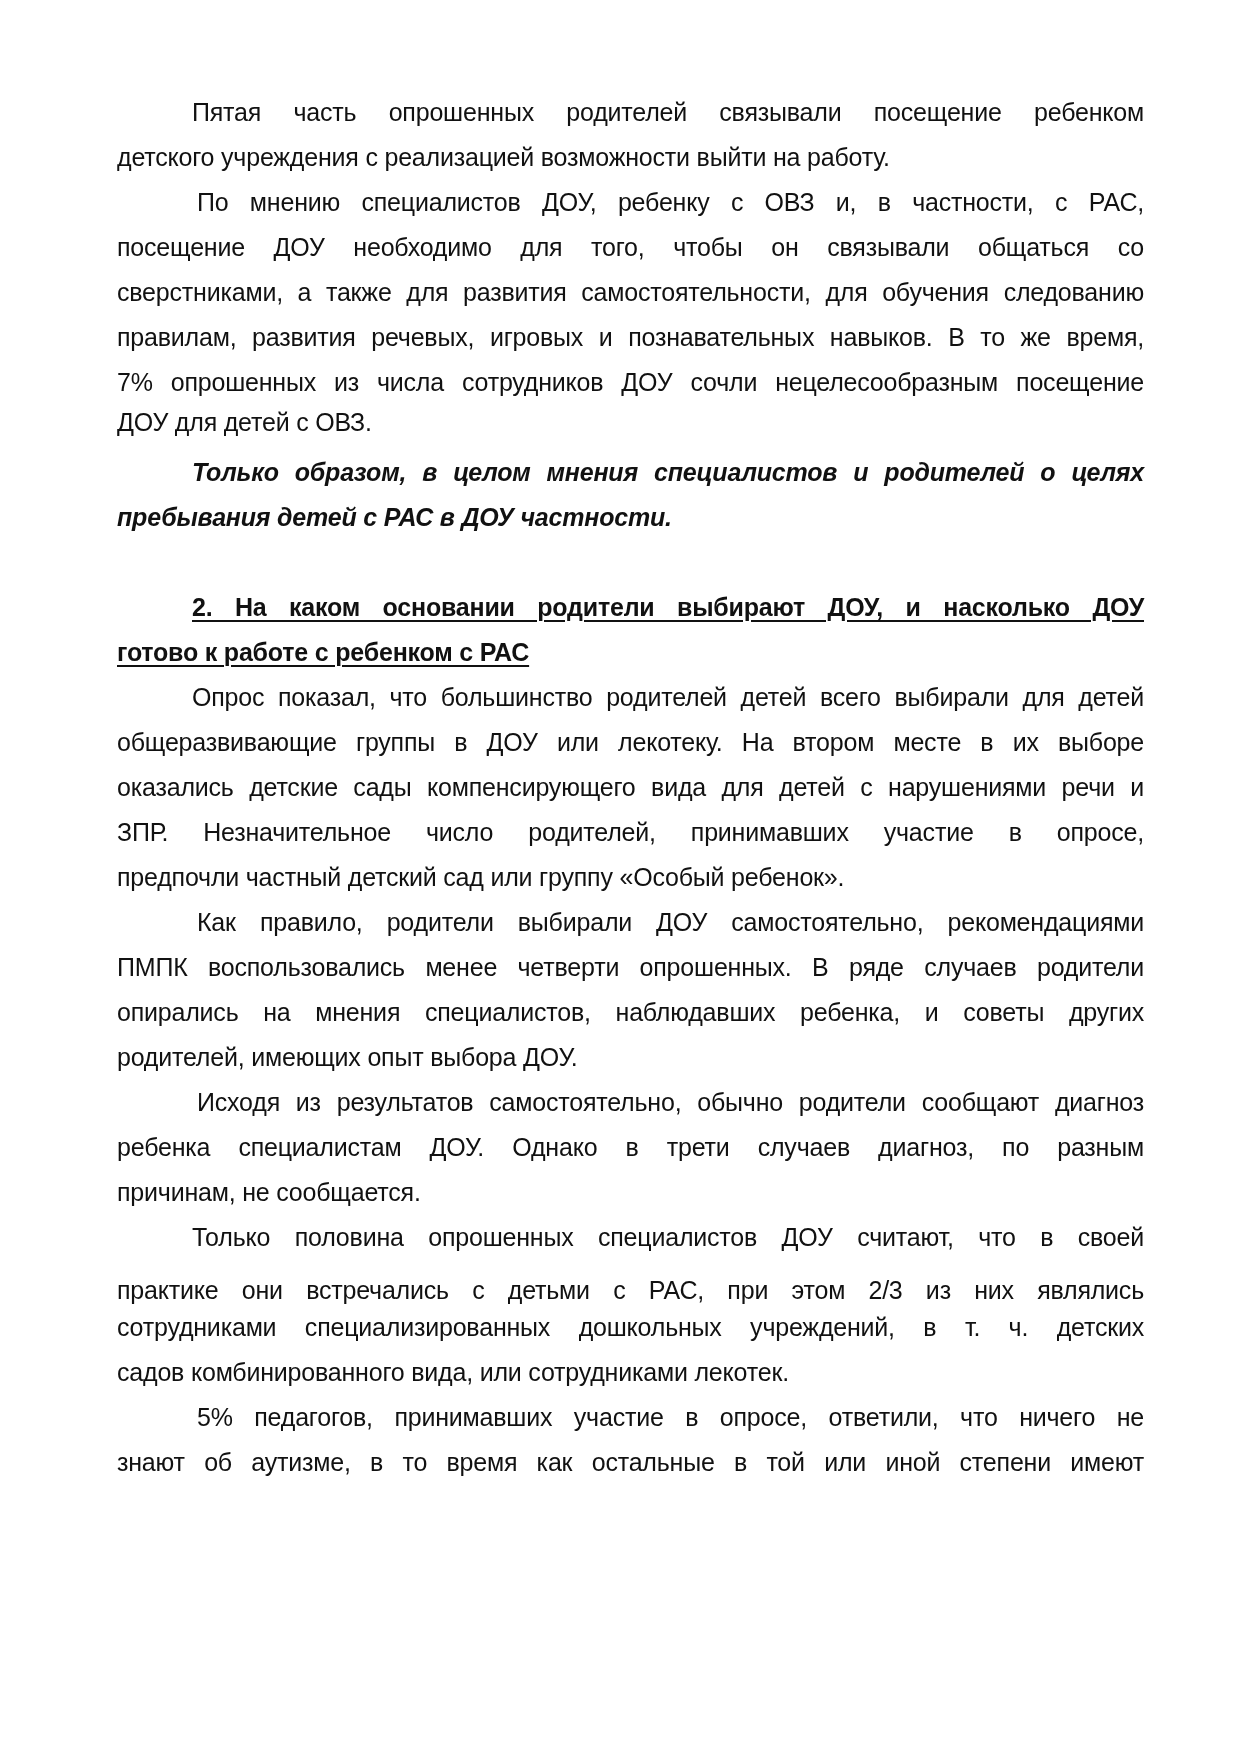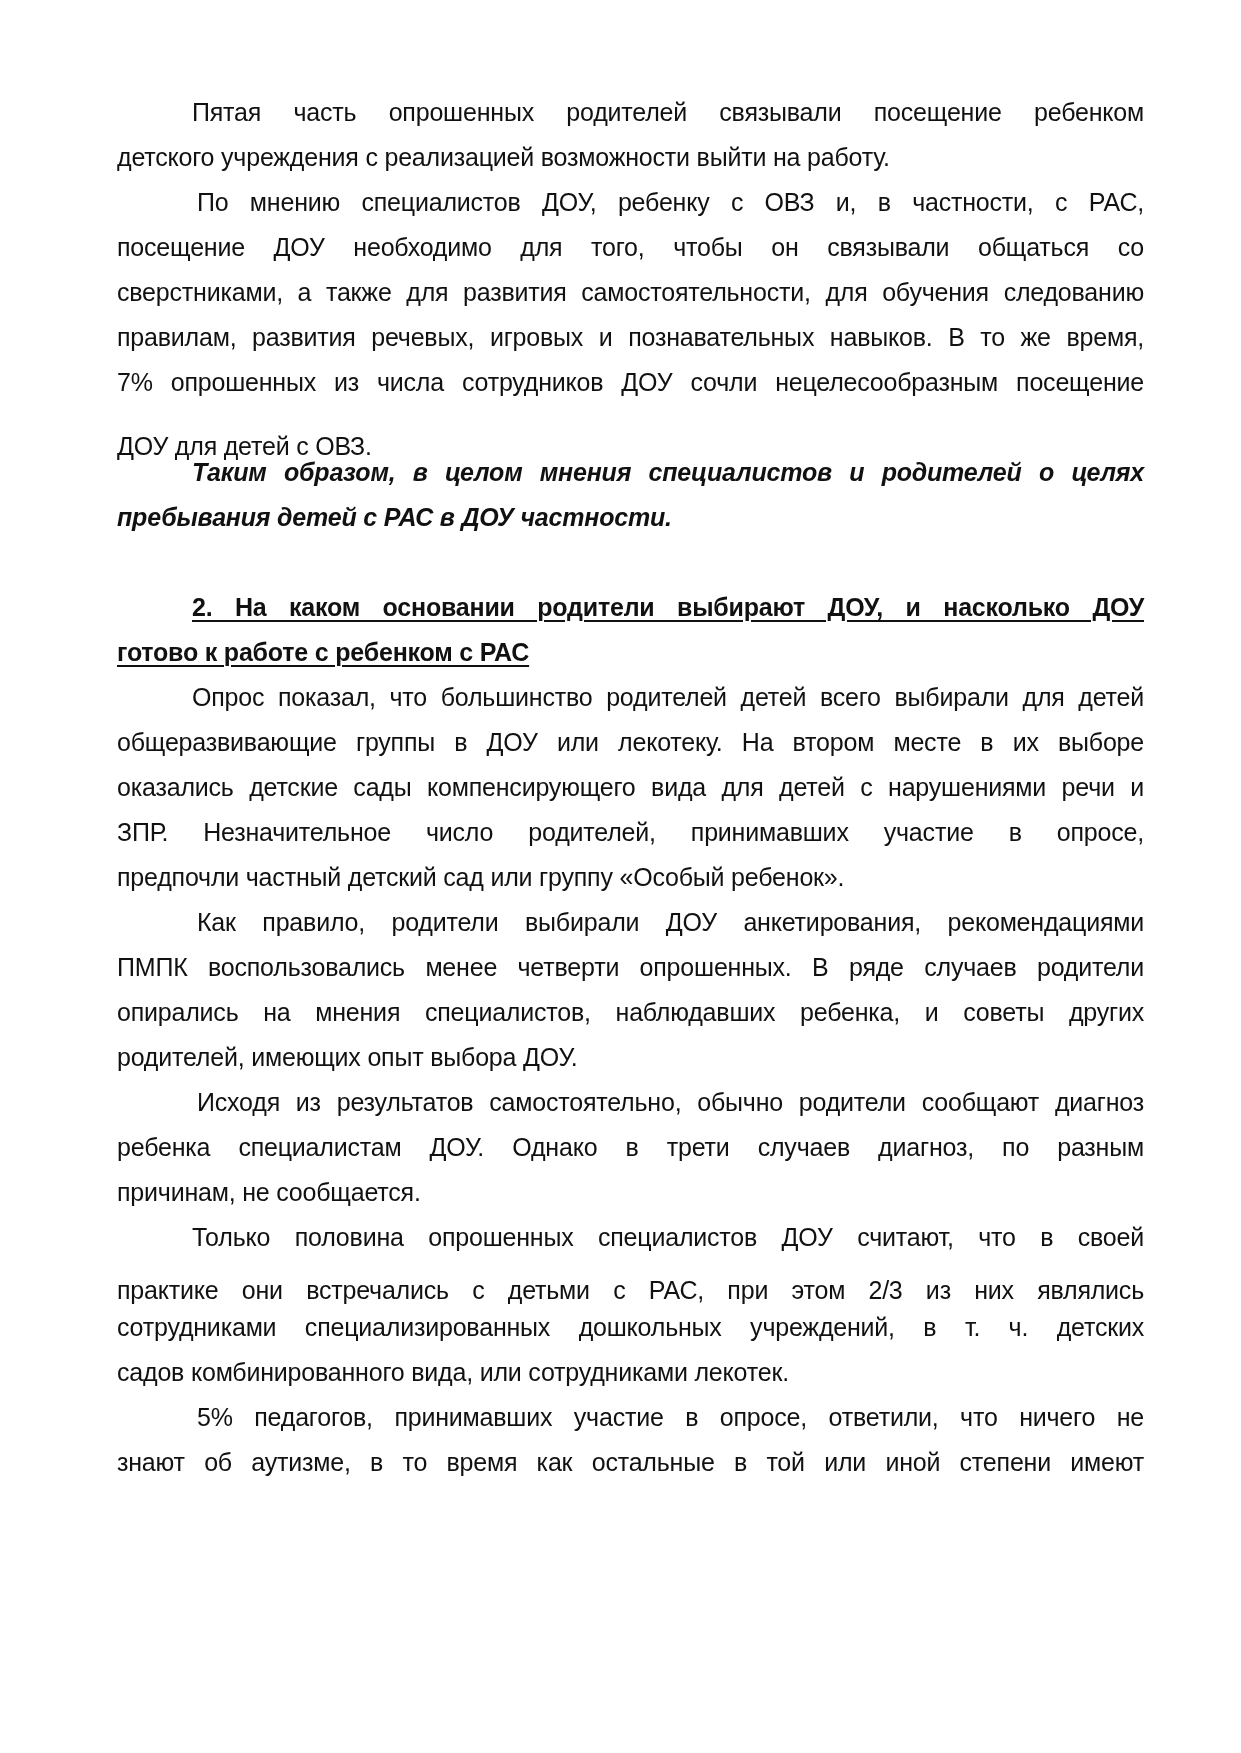--- a/index.html
+++ b/index.html
@@ -26,35 +26,35 @@
 <div class="page">
 
   <div class="line indent" style="top:82px">Пятая часть опрошенных родителей связывали посещение ребенком</div>
   <div class="line last" style="top:127px">детского учреждения с реализацией возможности выйти на работу.</div>
 
   <div class="line indent2" style="top:172px">По мнению специалистов ДОУ, ребенку с ОВЗ и, в частности, с РАС,</div>
   <div class="line" style="top:217px">посещение ДОУ необходимо для того, чтобы он связывали общаться со</div>
   <div class="line" style="top:262px">сверстниками, а также для развития самостоятельности, для обучения следованию</div>
   <div class="line" style="top:307px">правилам, развития речевых, игровых и познавательных навыков.  В то же время,</div>
   <div class="line" style="top:352px">7% опрошенных из числа сотрудников ДОУ сочли нецелесообразным посещение</div>
-  <div class="line last" style="top:416px">ДОУ для детей с ОВЗ.</div>
+  <div class="line last" style="top:392px">ДОУ для детей с ОВЗ.</div>
 
-  <div class="line indent italic" style="top:442px">Таким образом, в целом мнения специалистов и родителей о целях</div>
+  <div class="line indent italic" style="top:442px">Только образом, в целом мнения специалистов и родителей о целях</div>
   <div class="line last italic" style="top:487px">пребывания детей с РАС в ДОУ частности.</div>
 
   <div class="line indent heading" style="top:577px">2. На каком основании родители выбирают ДОУ, и насколько ДОУ</div>
   <div class="line last heading" style="top:622px">готово к работе с ребенком с РАС</div>
 
   <div class="line indent" style="top:667px">Опрос показал, что большинство родителей детей всего выбирали для детей</div>
   <div class="line" style="top:712px">общеразвивающие группы в ДОУ или лекотеку. На втором месте в их  выборе</div>
   <div class="line" style="top:757px">оказались детские сады компенсирующего вида для детей с нарушениями речи и</div>
   <div class="line" style="top:802px">ЗПР. Незначительное  число родителей, принимавших участие в опросе,</div>
   <div class="line last" style="top:847px">предпочли частный детский сад или группу «Особый ребенок».</div>
 
-  <div class="line indent2" style="top:892px">Как правило, родители выбирали ДОУ анкетирования, рекомендациями</div>
+  <div class="line indent2" style="top:892px">Как правило, родители выбирали ДОУ самостоятельно, рекомендациями</div>
   <div class="line" style="top:937px">ПМПК воспользовались менее четверти опрошенных. В ряде случаев  родители</div>
   <div class="line" style="top:982px">опирались на  мнения специалистов, наблюдавших ребенка, и советы других</div>
   <div class="line last" style="top:1027px">родителей, имеющих опыт выбора ДОУ.</div>
 
   <div class="line indent2" style="top:1072px">Исходя из результатов самостоятельно, обычно родители сообщают диагноз</div>
   <div class="line" style="top:1117px">ребенка специалистам ДОУ.  Однако в трети случаев диагноз, по разным</div>
   <div class="line last" style="top:1162px">причинам, не сообщается.</div>
 
   <div class="line indent" style="top:1207px">Только половина опрошенных специалистов ДОУ считают, что в своей</div>
   <div class="line" style="top:1260px">практике они встречались с детьми с РАС, при этом 2/3 из них являлись</div>

